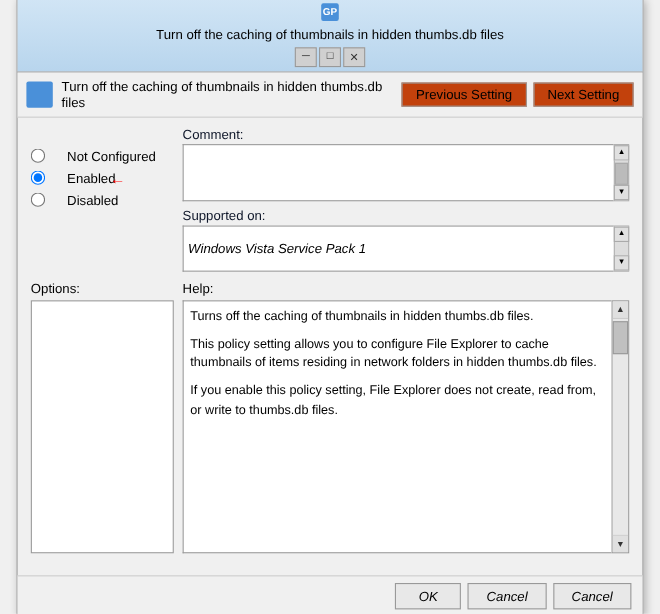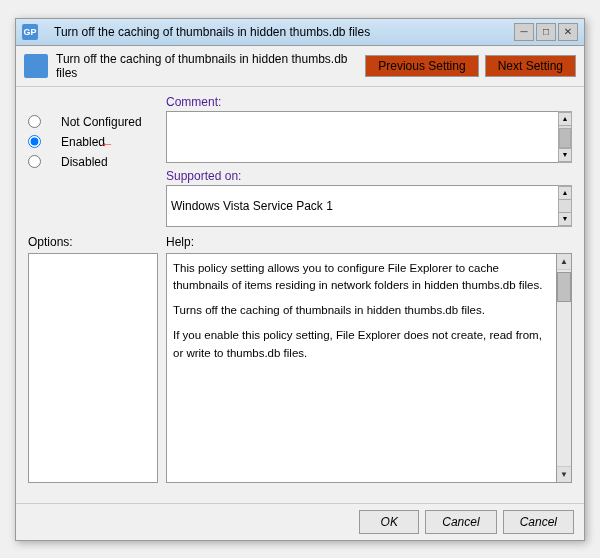--- a/index.html
+++ b/index.html
@@ -19,21 +19,22 @@
       background: #f0f0f0;
       border: 1px solid #999;
       box-shadow: 2px 2px 8px rgba(0,0,0,0.3);
     }
     .title-bar {
       background: linear-gradient(to bottom, #d1e5f5, #b8d5ed);
       display: flex;
       align-items: center;
       padding: 4px 6px;
       border-bottom: 1px solid #999;
-      gap: 16px;
+      gap: 5px;
+      flex-direction: column;
     }
     .title-bar-icon {
       width: 16px;
       height: 16px;
       background: #4a90d9;
       border-radius: 2px;
       flex-shrink: 0;
       display: flex;
       align-items: center;
       justify-content: center;
@@ -133,21 +134,21 @@
       flex-direction: column;
       gap: 6px;
     }
     .field-group {
       display: flex;
       flex-direction: column;
       gap: 2px;
     }
     .field-label {
       font-size: 12px;
-      color: #4c1d95;
+      color: #0f172a;
     }
     .text-box {
       width: 100%;
       height: 52px;
       border: 1px solid #999;
       background: white;
       resize: none;
       font-size: 12px;
       padding: 2px;
       font-family: inherit;
@@ -368,21 +369,21 @@
               <div class="sb-btn">▲</div>
               <div class="sb-track">
                 <div class="sb-thumb"></div>
               </div>
               <div class="sb-btn">▼</div>
             </div>
           </div>
         </div>
         <div class="field-group">
           <span class="field-label">Supported on:</span>
-          <div style="display:flex;gap:0;">
+          <div style="display:flex;gap:0;font-style:italic;">
             <div class="support-box" style="border-right:none;">
               <span class="support-text">Windows Vista Service Pack 1</span>
             </div>
             <div class="scrollbar-simple" style="height:42px;">
               <div class="sb-btn">▲</div>
               <div class="sb-track" style="flex:1;background:#ddd;"></div>
               <div class="sb-btn">▼</div>
             </div>
           </div>
         </div>
@@ -393,22 +394,22 @@
 
       <div class="options-panel">
         <span class="panel-label">Options:</span>
         <div class="options-box"></div>
       </div>
 
       <div class="help-panel">
         <span class="panel-label">Help:</span>
         <div class="help-content-wrapper">
           <div class="help-box">
+            <p>Turns off the caching of thumbnails in hidden thumbs.db files.</p>
             <p>This policy setting allows you to configure File Explorer to cache thumbnails of items residing in network folders in hidden thumbs.db files.</p>
-            <p>Turns off the caching of thumbnails in hidden thumbs.db files.</p>
             <p>If you enable this policy setting, File Explorer does not create, read from, or write to thumbs.db files.</p>
           </div>
           <div class="help-scrollbar">
             <button class="scroll-btn">▲</button>
             <div class="scroll-track">
               <div class="scroll-thumb"></div>
             </div>
             <button class="scroll-btn" style="border-top:1px solid #ccc;border-bottom:none;">▼</button>
           </div>
         </div>

